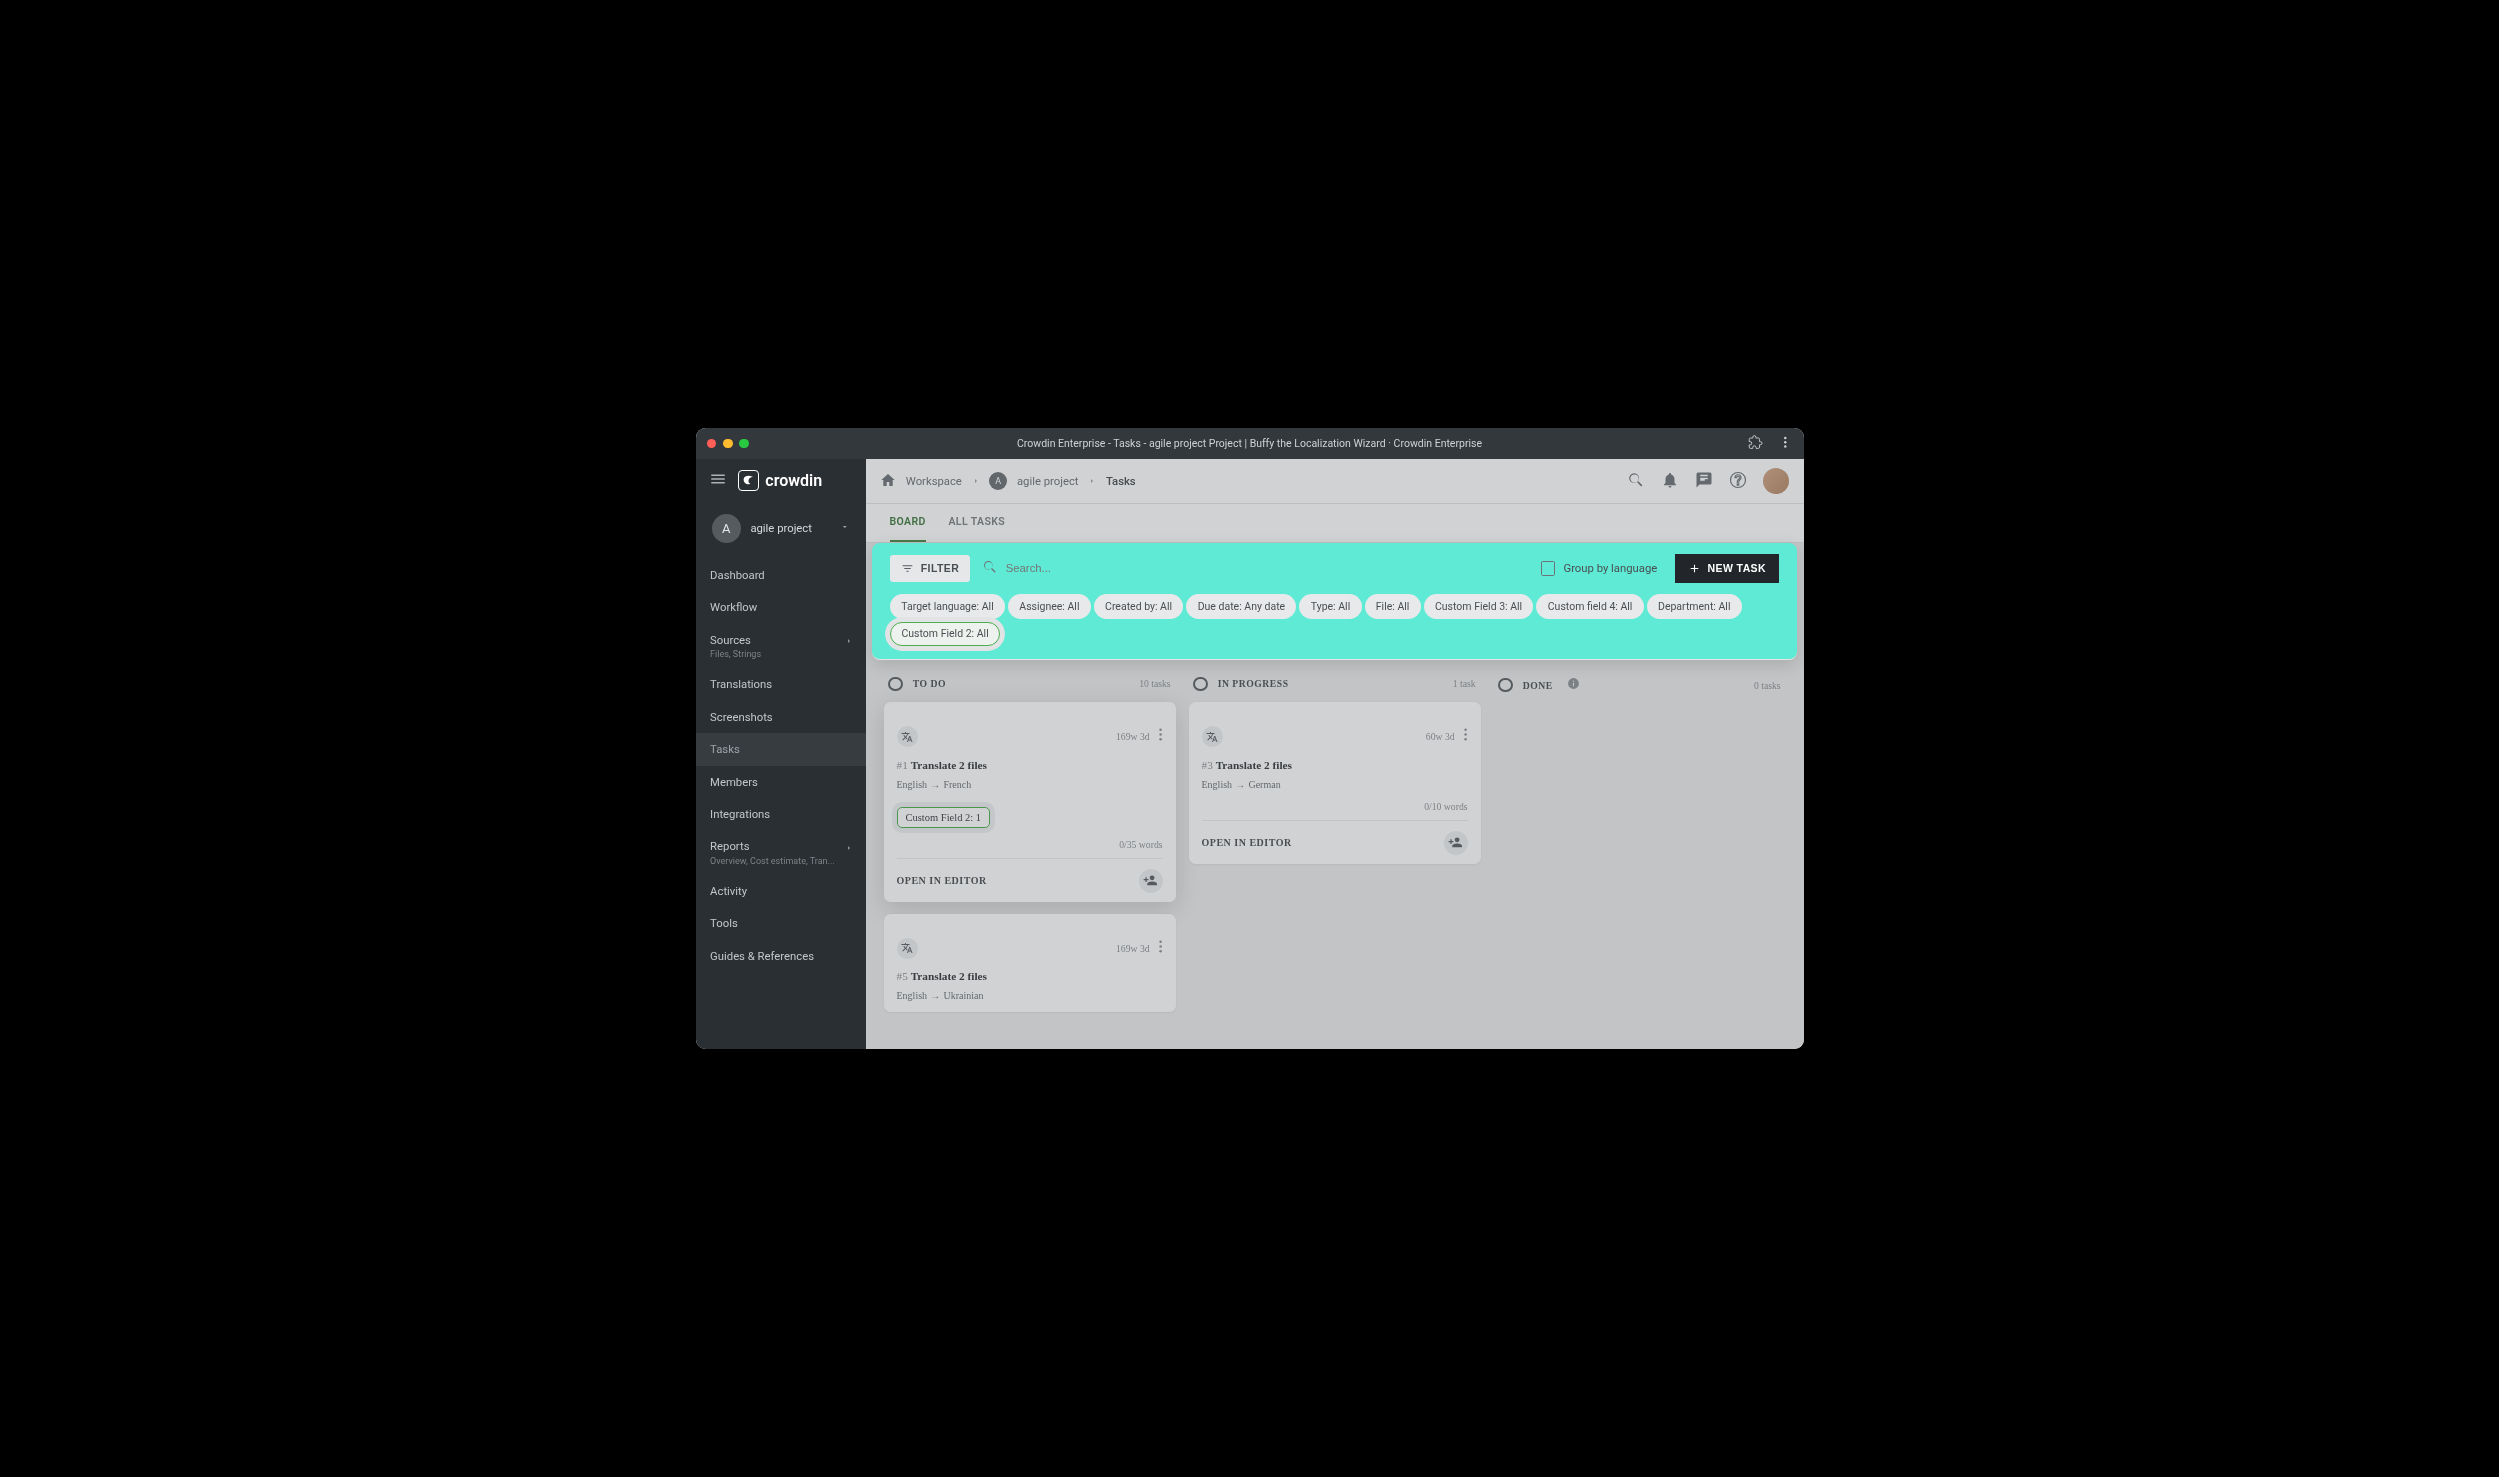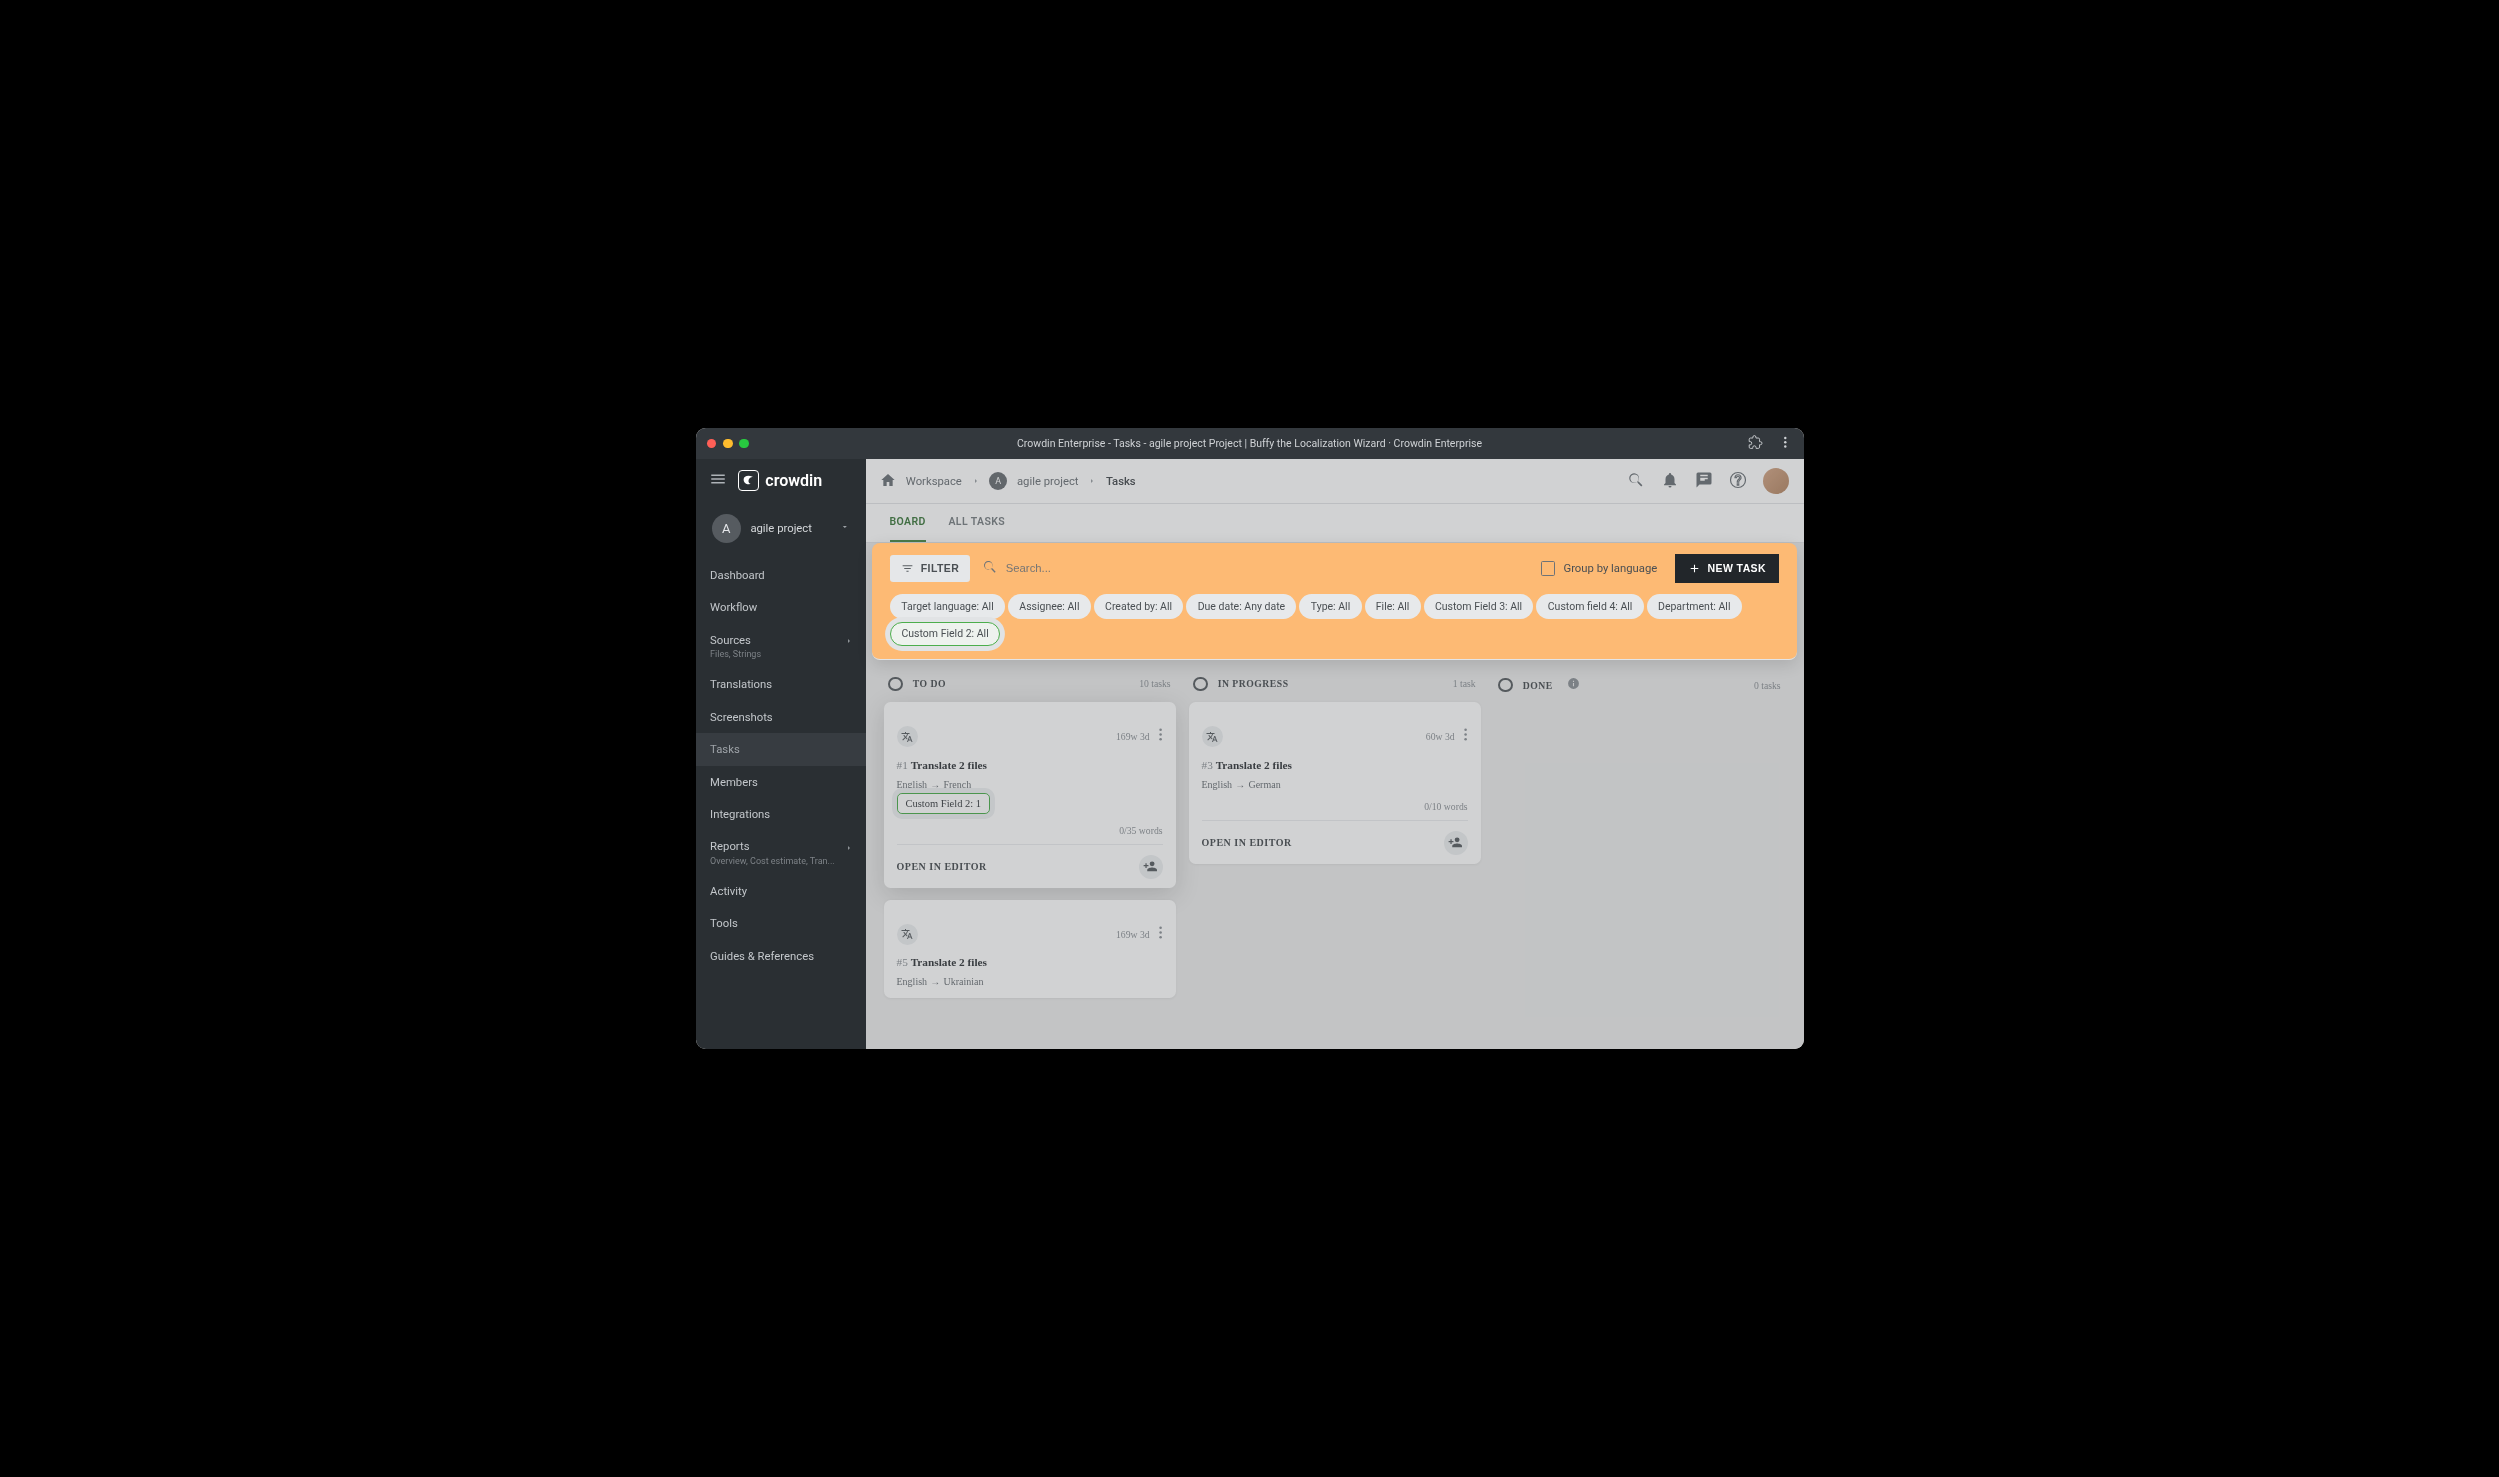--- a/index.html
+++ b/index.html
@@ -41,21 +41,21 @@
 .bc-avatar { width: 18px; height: 18px; border-radius: 50%; background: #6b7075; color: #fff; display: flex; align-items: center; justify-content: center; font-size: 9px; }
 .bc-current { color: #474c50; font-weight: 500; }
 .topbar-actions { margin-left: auto; display: flex; align-items: center; gap: 16px; }
 .topbar-actions svg { width: 18px; height: 18px; fill: #6d7378; cursor: pointer; }
 .avatar { width: 26px; height: 26px; border-radius: 50%; background: linear-gradient(135deg, #d4a788, #b58866); }
 
 .tabs { background: #fff; border-bottom: 0.8px solid #e3e5e7; padding: 0 24px; display: flex; gap: 22.6px; }
 .tab { padding: 11.3px 0; font-size: 10.5px; font-weight: 600; letter-spacing: 0.4px; color: #7a8084; cursor: pointer; border-bottom: 2.4px solid transparent; }
 .tab.active { color: #3f7a3f; border-bottom-color: #4a8a4a; }
 
-.controls { background: #fdba74; padding: 11.3px 18px 13px; margin: 0; border-bottom: 0.8px solid #e3e5e7; }
+.controls { background: #5eead4; padding: 11.3px 18px 13px; margin: 0; border-bottom: 0.8px solid #e3e5e7; }
 .ctrl-row1 { display: flex; align-items: center; gap: 11.3px; }
 .filter-btn { display: flex; align-items: center; gap: 6.5px; background: #e5e7e9; border: none; padding: 7.3px 11.3px; border-radius: 3.2px; font-size: 10.5px; font-weight: 600; letter-spacing: 0.4px; color: #4a4f53; cursor: pointer; }
 .filter-btn svg { width: 13px; height: 13px; fill: #5a5f63; }
 .search-wrap { display: flex; align-items: center; gap: 8px; flex: 1; }
 .search-wrap svg { width: 16px; height: 16px; fill: #6d7378; }
 .search-input { border: none; outline: none; font-size: 11.3px; color: #5a5f63; flex: 1; background: transparent; }
 .group-check { display: flex; align-items: center; gap: 8px; font-size: 11.3px; color: #4a4f53; cursor: pointer; margin-right: 6.5px; }
 .checkbox { width: 14.6px; height: 14.6px; border: 1.6px solid #6d7378; border-radius: 1.6px; }
 .new-task-btn { background: #22262a; color: #fff; border: none; padding: 8px 13px; border-radius: 0; font-size: 10.5px; font-weight: 600; letter-spacing: 0.4px; display: flex; align-items: center; gap: 6.5px; cursor: pointer; }
 .new-task-btn svg { width: 13px; height: 13px; fill: #fff; }
@@ -76,21 +76,21 @@
 .type-icon { width: 21px; height: 21px; border-radius: 50%; background: #edeff1; display: flex; align-items: center; justify-content: center; }
 .type-icon svg { width: 12px; height: 12px; fill: #5a5f63; }
 .card-age { margin-left: auto; font-size: 9.7px; color: #8e9398; }
 .card-more { margin-left: 9.7px; cursor: pointer; }
 .card-more svg { width: 3.2px; height: 13px; fill: #8e9398; }
 .card-title { margin-top: 11.3px; font-size: 11.3px; color: #35393d; }
 .card-title .tid { color: #8e9398; font-weight: 400; }
 .card-title .ttext { font-weight: 600; }
 .card-lang { margin-top: 8px; font-size: 10px; color: #6d7378; }
 .card-lang .arrow { margin: 0 3.2px; }
-.card-badge { display: inline-block; margin-top: 3px; border: 1.6px solid #4cae4c; border-radius: 4.9px; padding: 4px 8px; font-size: 10.5px; color: #3b3f43; box-shadow: 0 0 0 4.9px #eef0f2; }
+.card-badge { display: inline-block; margin-top: 17px; border: 1.6px solid #4cae4c; border-radius: 4.9px; padding: 4px 8px; font-size: 10.5px; color: #3b3f43; box-shadow: 0 0 0 4.9px #eef0f2; }
 .card-words { text-align: right; font-size: 9.7px; color: #8e9398; margin-top: 11.3px; padding-bottom: 8px; }
 .card-footer { border-top: 0.8px solid #ebedef; display: flex; align-items: center; padding: 9.7px 0; }
 .open-editor { font-size: 10px; font-weight: 600; letter-spacing: 0.5px; color: #4a4f53; cursor: pointer; }
 .assign-btn { margin-left: auto; width: 24px; height: 24px; border-radius: 50%; background: #edeff1; display: flex; align-items: center; justify-content: center; cursor: pointer; }
 .assign-btn svg { width: 14.6px; height: 14.6px; fill: #5a5f63; }
 </style>
 </head>
 <body>
 
 <div class="window">

